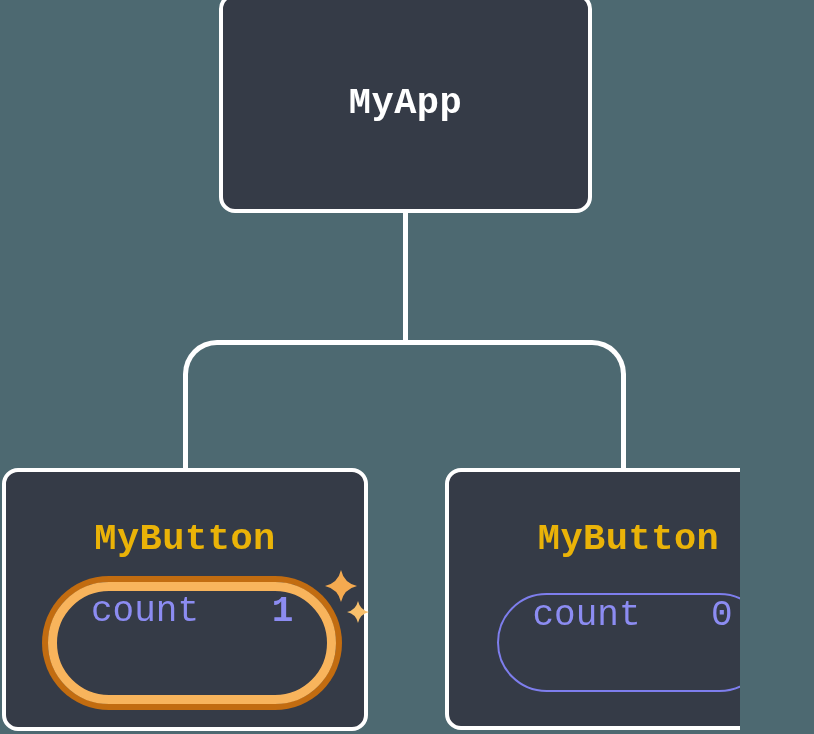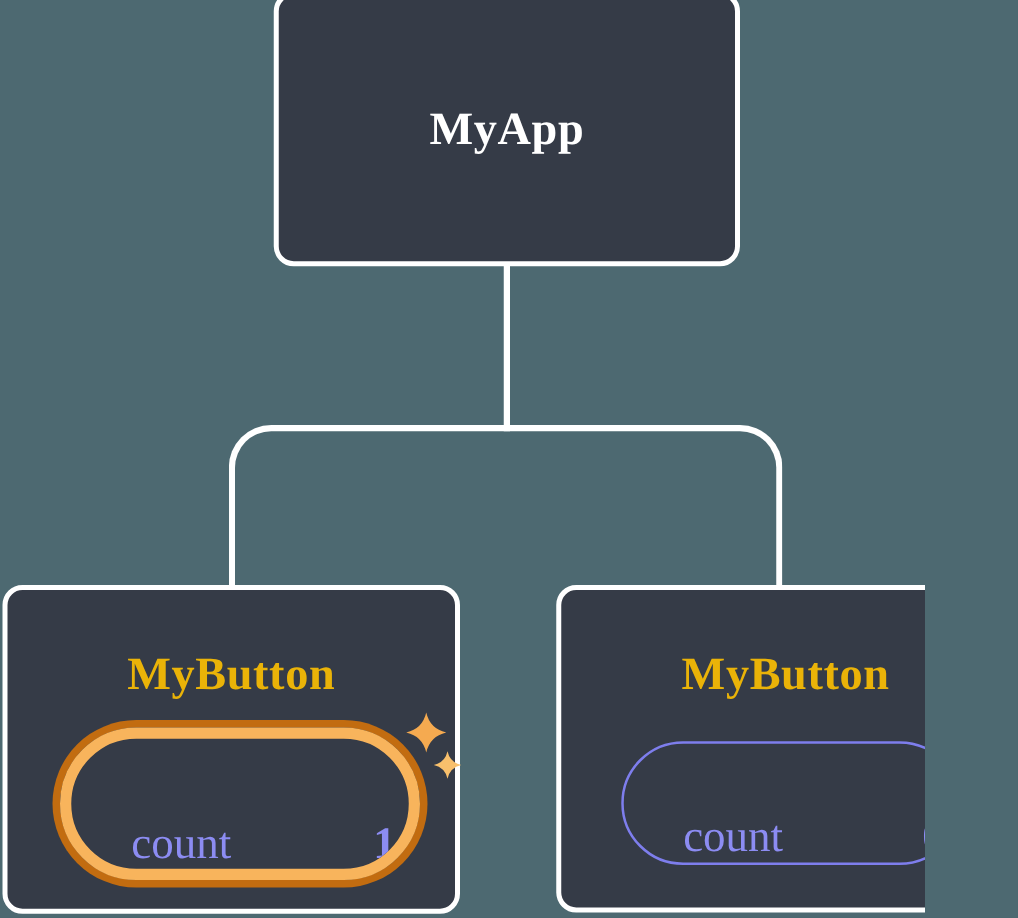--- a/index.html
+++ b/index.html
@@ -3,21 +3,21 @@
 <meta charset="utf-8">
 <style>
   html, body { margin: 0; padding: 0; background: #4d6971; }
 
   .stage {
     position: relative;
     width: 740px;
     height: 734px;
     background: #4d6971;
     overflow: hidden;
-    font-family: Liberation Serif, serif;
+    font-family: Liberation Mono, monospace;
   }
 
   
   .connector-stem {
     position: absolute;
     left: 403px; top: 211px;
     width: 5px; height: 134px;
     background: #ffffff;
   }
   .connector-bracket {
@@ -60,25 +60,24 @@
     font-size: 37px;
     font-weight: bold;
     letter-spacing: 0.5px;
   }
 
   
   .pill {
     position: absolute;
     box-sizing: border-box;
     display: flex;
-    align-items: flex-end;
+    align-items: flex-start;
     border-radius: 999px;
     overflow: hidden;
     background: transparent;
-    gap: 25px;
   }
   .pill-cell {
     display: flex;
     align-items: center;
     justify-content: center;
     color: #8c8cf2;
     font-size: 36px;
   }
   .pill-cell-value { flex: 1; }
   .value-bold { font-weight: bold; }

